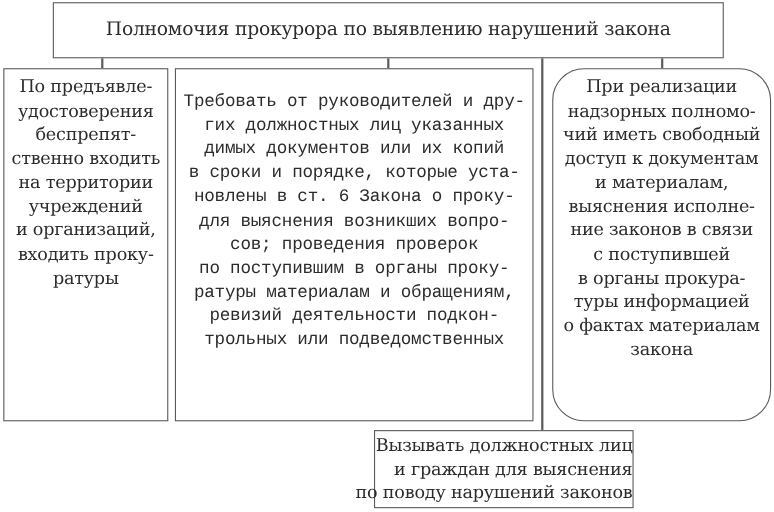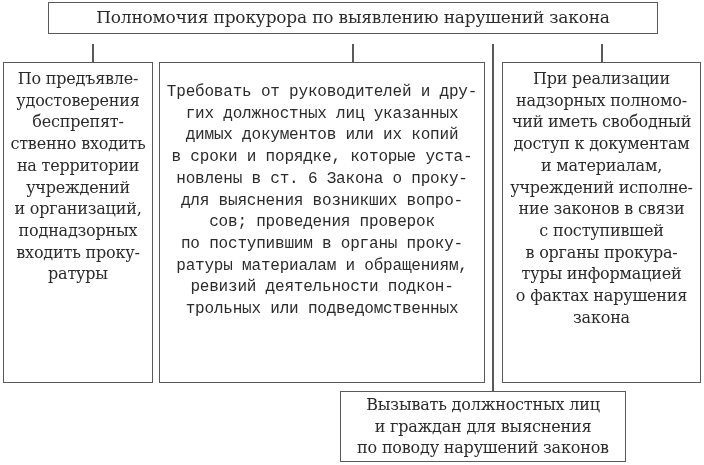--- a/index.html
+++ b/index.html
@@ -26,40 +26,42 @@
       text-align: center;
     }
     .box .line {
       display: block;
       white-space: nowrap;
       font-size: 16px;
       line-height: 21.7px;
       letter-spacing: -0.2px;
     }
     #top-box {
-      left: 48px; top: 2px; width: 610px; height: 32px;
+      left: 48px; top: 2px; width: 610px; height: 51px;
       justify-content: center;
     }
     #top-box .line { font-size: 17px; }
     #left-box {
       left: 3px; top: 62px; width: 150px; height: 321px;
       padding-top: 5px;
     }
     #middle-box {
       left: 159px; top: 62px; width: 326px; height: 321px;
       padding-top: 19px;
       font-family: Liberation Mono, monospace;
     }
     #right-box {
       left: 502px; top: 62px; width: 199px; height: 321px;
       padding-top: 5px;
+      border-radius: 29px;
     }
     #bottom-box {
-      left: 340px; top: 391px; width: 286px; height: 71px;
+      left: 340px; top: 391px; width: 236px; height: 71px;
       justify-content: center;
+      align-items: flex-end;
     }
     .connector {
       position: absolute;
       background: #5a5a5a;
       width: 1.5px;
     }
   </style>
 </head>
 <body>
 
@@ -73,21 +75,20 @@
 </div>
 
 <div class="box" id="left-box">
   <span class="line">По предъявле-</span>
   <span class="line">удостоверения</span>
   <span class="line">беспрепят-</span>
   <span class="line">ственно входить</span>
   <span class="line">на территории</span>
   <span class="line">учреждений</span>
   <span class="line">и организаций,</span>
-  <span class="line">поднадзорных</span>
   <span class="line">входить проку-</span>
   <span class="line">ратуры</span>
 </div>
 
 <div class="box" id="middle-box">
   <span class="line">Требовать от руководителей и дру-</span>
   <span class="line">гих должностных лиц указанных</span>
   <span class="line">димых документов или их копий</span>
   <span class="line">в сроки и порядке, которые уста-</span>
   <span class="line">новлены в ст. 6 Закона о проку-</span>
@@ -98,26 +99,26 @@
   <span class="line">ревизий деятельности подкон-</span>
   <span class="line">трольных или подведомственных</span>
 </div>
 
 <div class="box" id="right-box">
   <span class="line">При реализации</span>
   <span class="line">надзорных полномо-</span>
   <span class="line">чий иметь свободный</span>
   <span class="line">доступ к документам</span>
   <span class="line">и материалам,</span>
-  <span class="line">учреждений исполне-</span>
+  <span class="line">выяснения исполне-</span>
   <span class="line">ние законов в связи</span>
   <span class="line">с поступившей</span>
   <span class="line">в органы прокура-</span>
   <span class="line">туры информацией</span>
-  <span class="line">о фактах нарушения</span>
+  <span class="line">о фактах материалам</span>
   <span class="line">закона</span>
 </div>
 
 <div class="box" id="bottom-box">
   <span class="line">Вызывать должностных лиц</span>
   <span class="line">и граждан для выяснения</span>
   <span class="line">по поводу нарушений законов</span>
 </div>
 
 </body></html>

